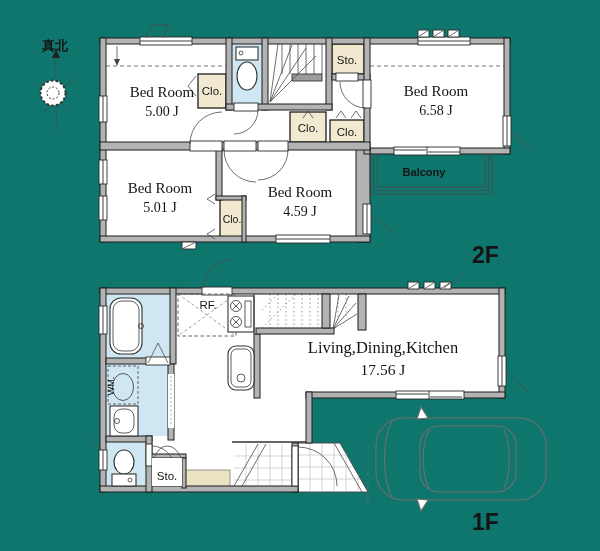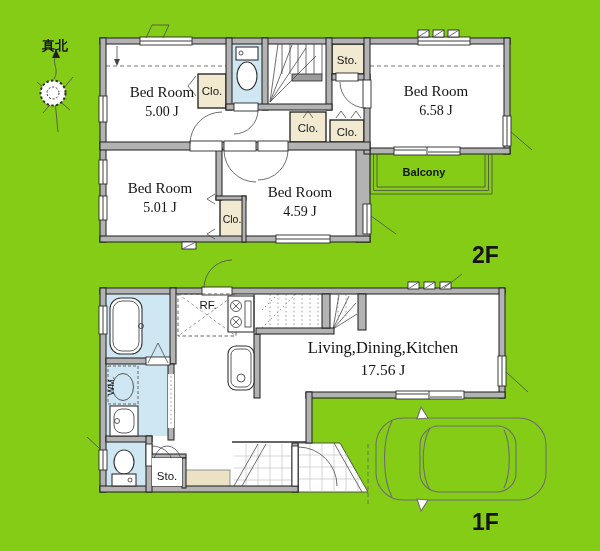--- a/index.html
+++ b/index.html
@@ -1,16 +1,16 @@
 <!DOCTYPE html>
 <html><head>
 <meta charset="utf-8">
 <style>
   html,body{margin:0;padding:0;background:#fff;}
-  .stage{position:relative;width:600px;height:551px;background:#84cc16;overflow:hidden;
+  .stage{position:relative;width:600px;height:551px;background:#0f766e;overflow:hidden;
          font-family:"Liberation Sans","DejaVu Sans",sans-serif;}
   svg{display:block}
   .rm{fill:#ffffff;stroke:none}
   .wall{fill:#b3b3b3;stroke:#1c1c1c;stroke-width:1}
   .wet{fill:#cfe7f3;stroke:none}
   .clo{fill:#f1ead0;stroke:#1c1c1c;stroke-width:1.3}
   .gen{fill:#eae2c3;stroke:#8a8a8a;stroke-width:0.9}
   .win{fill:#ffffff;stroke:#2a2a2a;stroke-width:0.9}
   .wfill{fill:#ffffff;stroke:none}
   .thin{fill:none;stroke:#2a2a2a;stroke-width:0.9}

